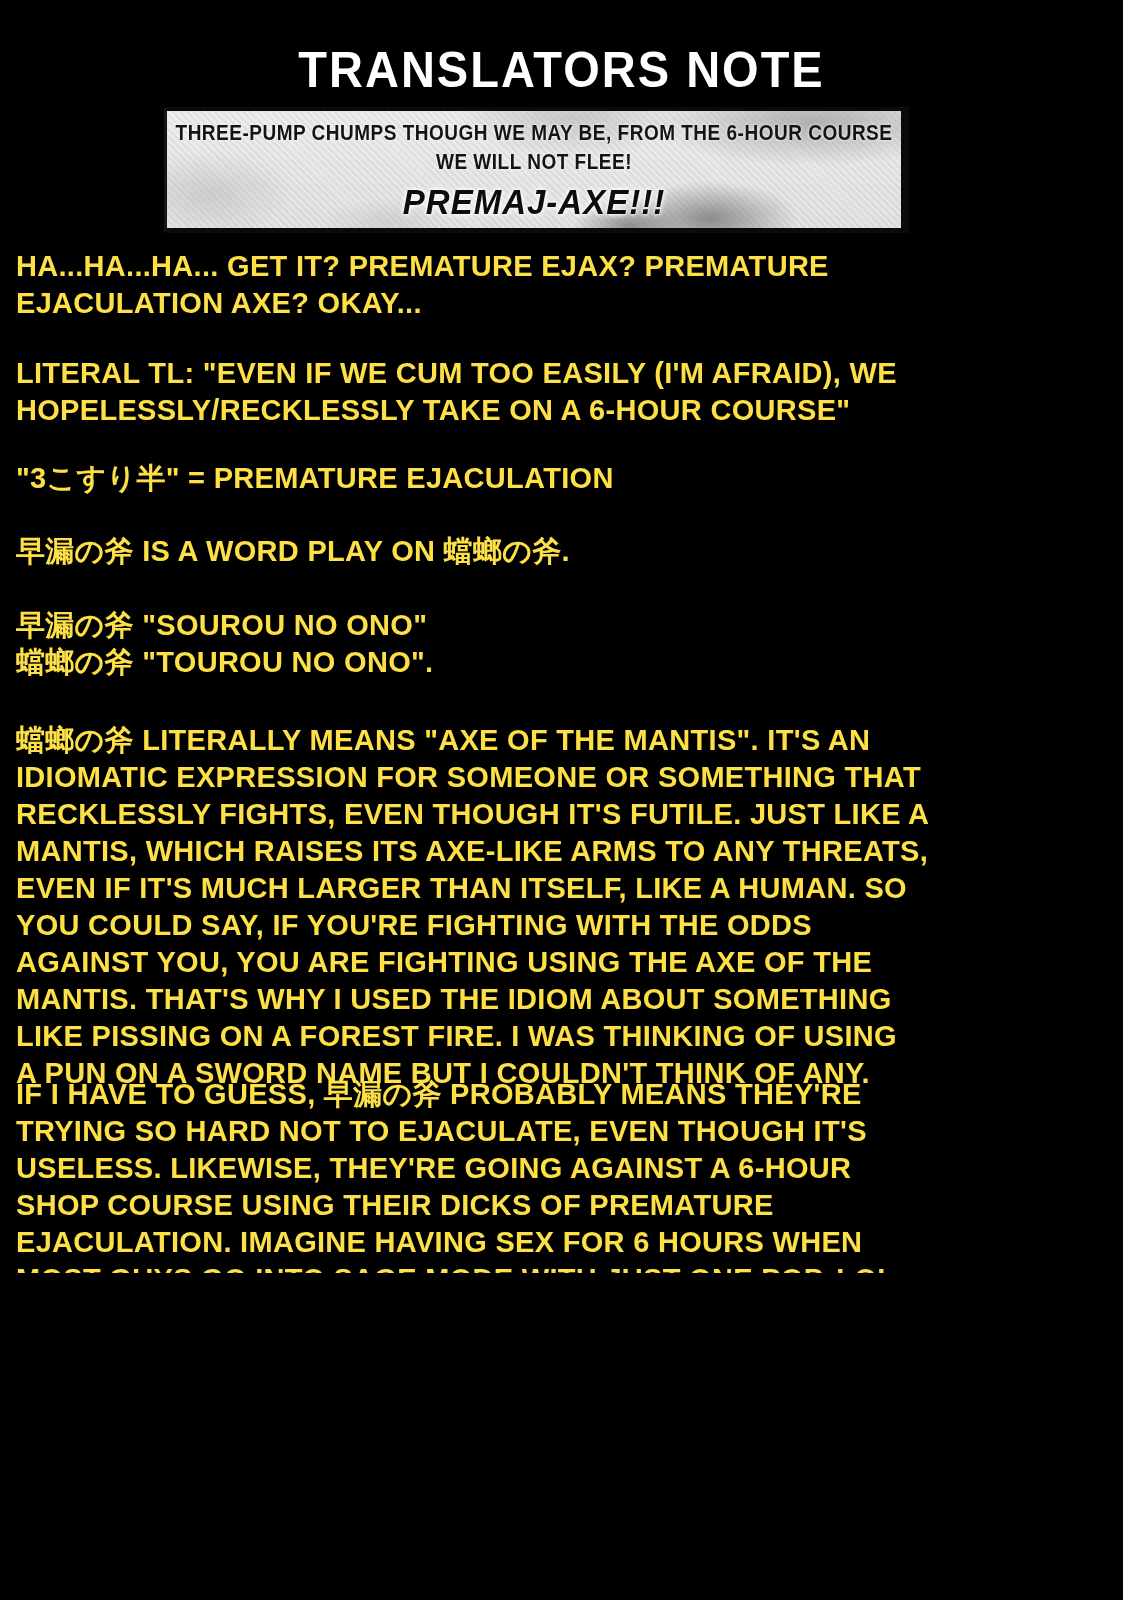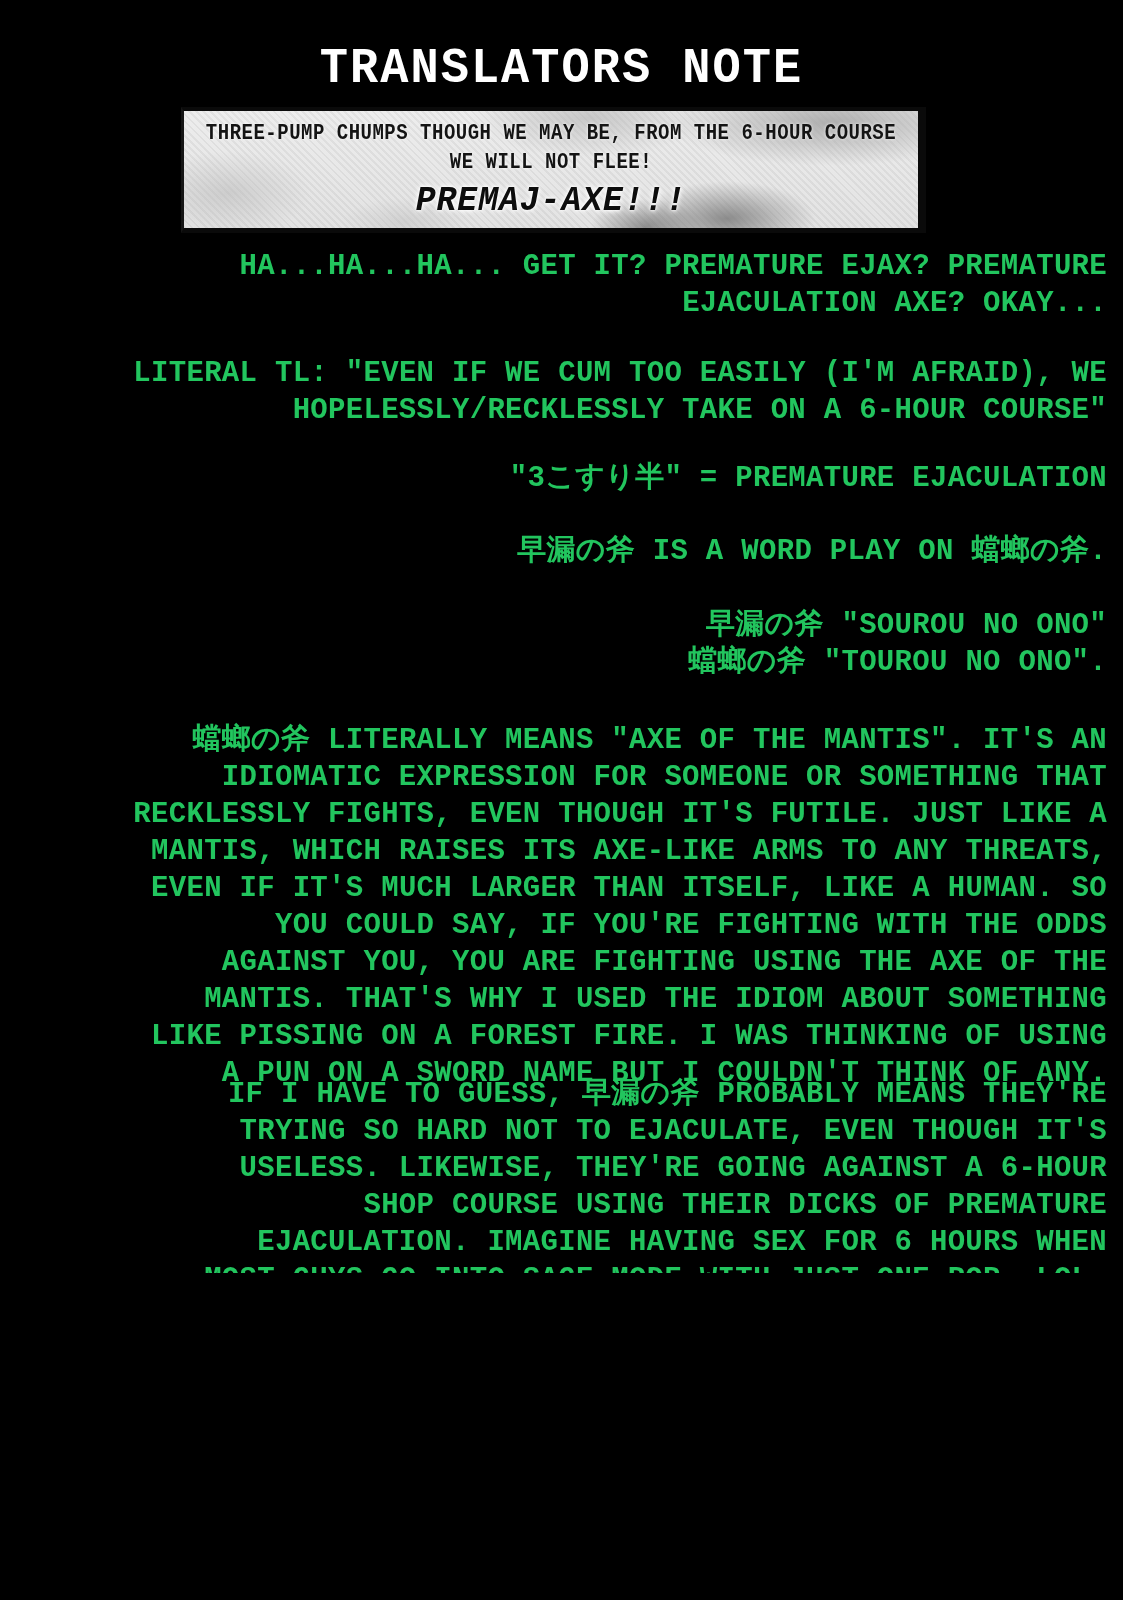--- a/index.html
+++ b/index.html
@@ -1,33 +1,33 @@
 <!DOCTYPE html>
 <html><head>
 <meta charset="utf-8">
 <style>
   html,body{margin:0;padding:0;background:#000;}
   .page{
     position:relative;
     width:1123px;height:1273px;
     background:#000;
     overflow:hidden;
-    font-family:Liberation Mono, monospace;
+    font-family:Liberation Sans, sans-serif;
     color:#fff;
   }
   .title{
     position:absolute;top:42px;left:0;width:100%;
     margin:0;text-align:center;
     font-size:47px;font-weight:800;letter-spacing:2px;
     transform:scaleY(1.08);
     color:#fff;
   }
   
   .panel{
-    position:absolute;left:181px;top:107px;width:745px;height:126px;
+    position:absolute;left:164px;top:107px;width:745px;height:126px;
     box-sizing:border-box;
     border-top:4px solid #0a0a0a;
     border-bottom:5px solid #0a0a0a;
     border-left:3px solid #151515;
     border-right:8px solid #0a0a0a;
     background:
       radial-gradient(ellipse 130px 55px at 74% 92%, rgba(125,125,125,.85), transparent 68%),
       radial-gradient(ellipse 80px 40px at 63% 99%, rgba(115,115,115,.75), transparent 70%),
       radial-gradient(ellipse 230px 60px at 88% 10%, rgba(165,165,165,.85), transparent 72%),
       radial-gradient(ellipse 160px 55px at 55% 6%, rgba(175,175,175,.6), transparent 72%),
@@ -48,23 +48,23 @@
     position:absolute;top:72px;left:0;width:100%;
     text-align:center;
     font-size:33px;font-weight:800;font-style:italic;
     color:#0d0d0d;letter-spacing:1px;
     transform:scaleY(1.05);
     text-shadow:0 0 2px #fff,0 0 4px #fff,0 0 6px rgba(255,255,255,.9);
   }
   
   .para{
     position:absolute;left:16px;width:1091px;
-    text-align:right;white-space:pre-line;
+    text-align:left;white-space:pre-line;
     font-size:29px;line-height:37px;font-weight:700;
-    letter-spacing:.3px;color:#22c55e;
+    letter-spacing:.3px;color:#fde047;
   }
   .p1{top:248px;}
   .p2{top:355px;}
   .p3{top:460px;}
   .p4{top:533px;}
   .p5{top:607px;}
   .p6{top:722px;}
   .p7{top:1076px;}
   .p8{top:1365px;}
   .credit{

